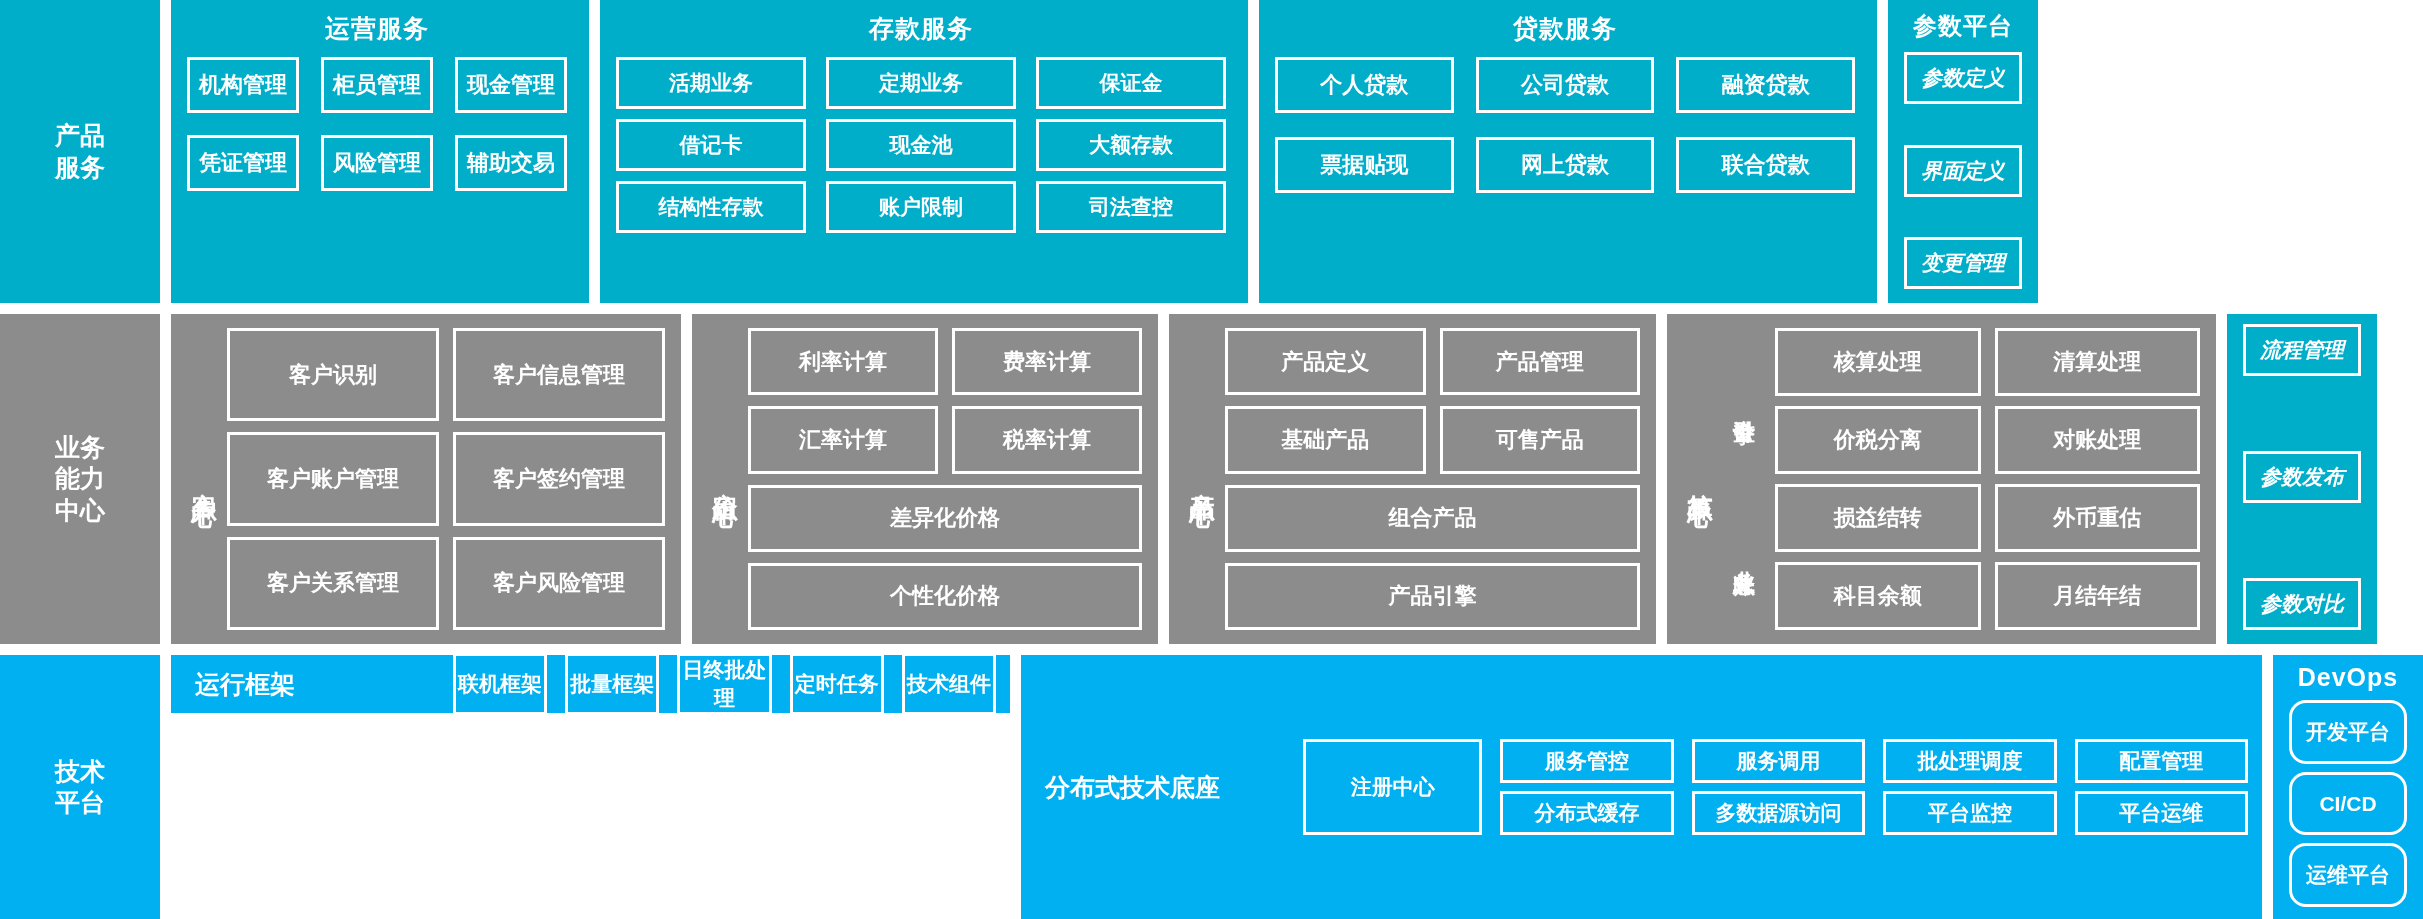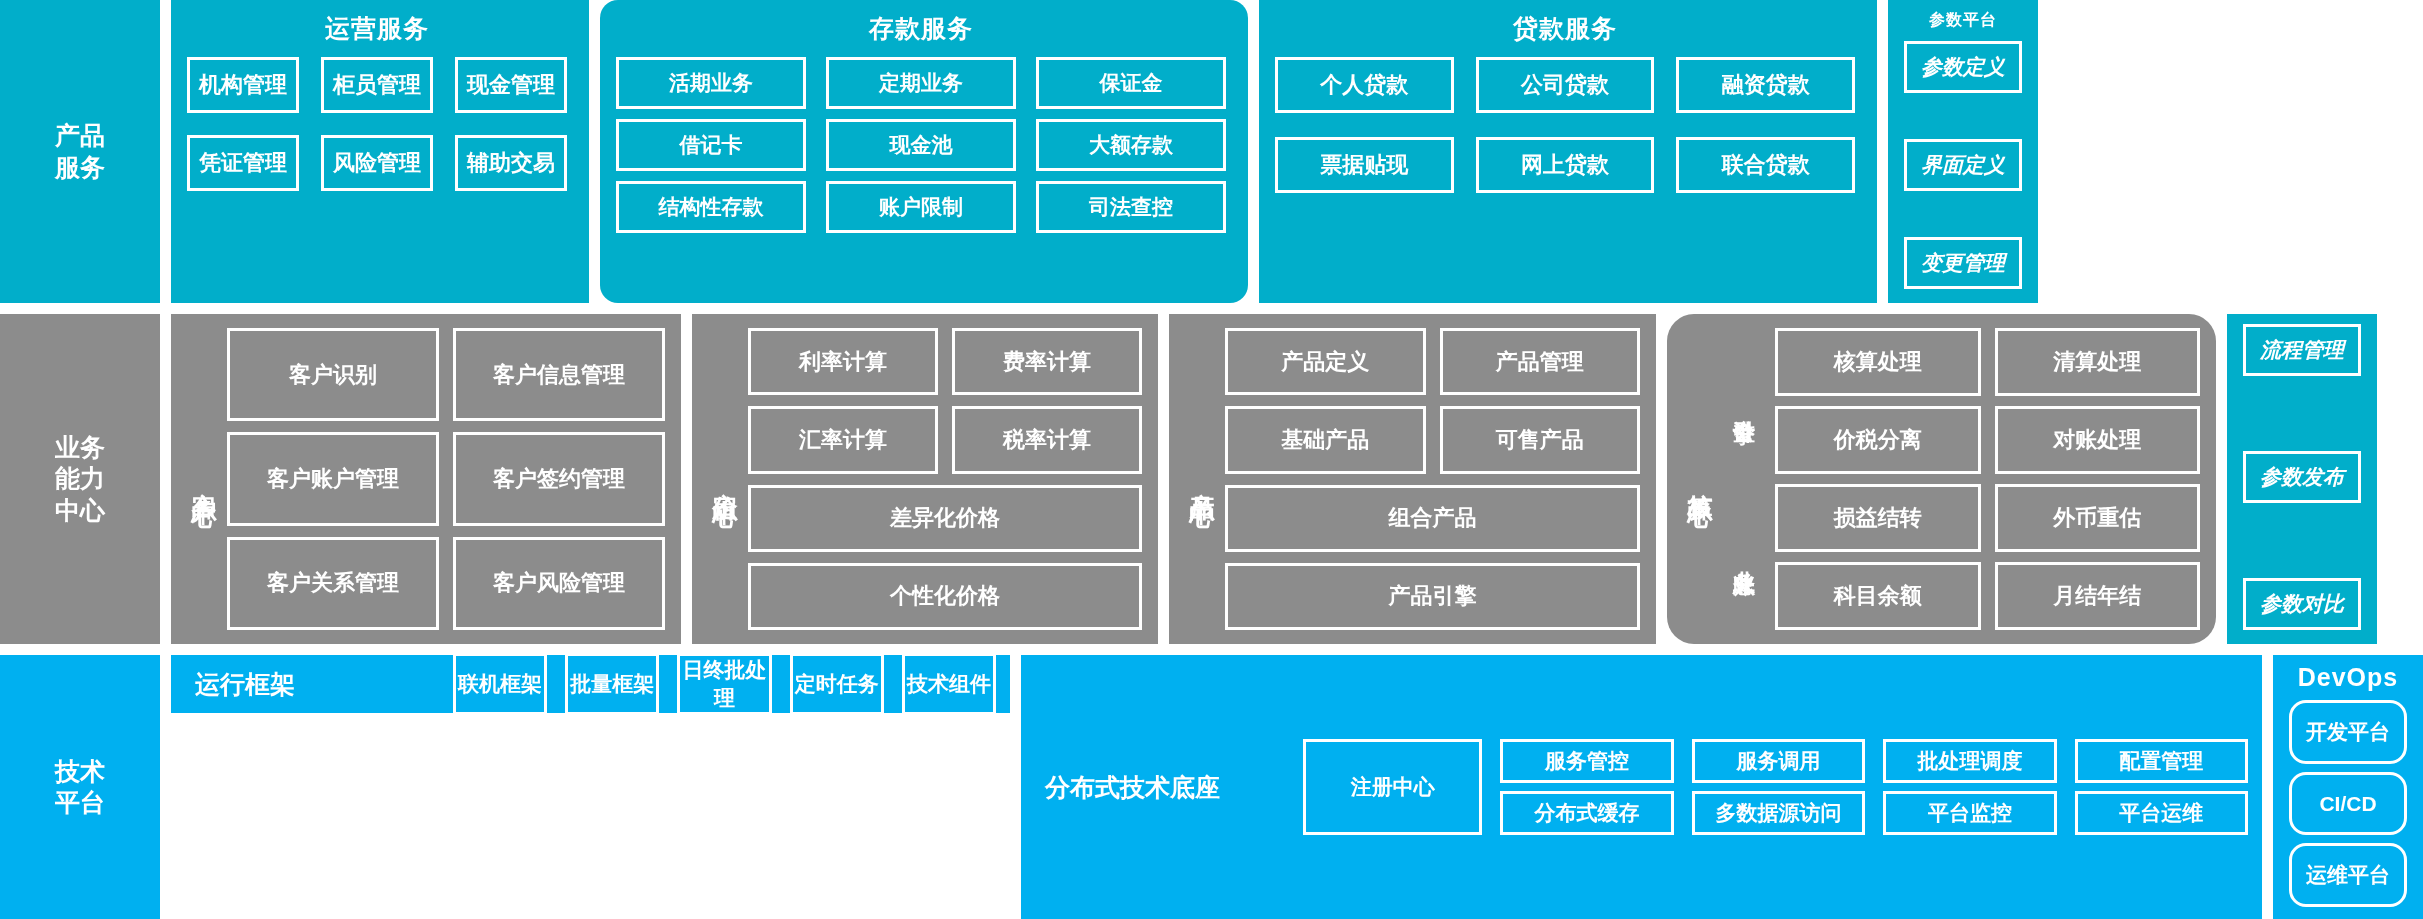--- a/index.html
+++ b/index.html
@@ -70,37 +70,37 @@
     font-size: 22px;
     font-weight: bold;
     display: flex;
     align-items: center;
     justify-content: center;
     text-align: center;
     min-height: 56px;
   }
 
   .grp-ops      { flex: 0 0 418px; }
-  .grp-deposit  { flex: 0 0 648px; border-radius: 18px; }
+  .grp-deposit  { flex: 0 0 648px; }
   .grp-loan     { flex: 0 0 618px; }
 
   .grp-deposit .svc-grid { gap: 10px 20px; }
   .grp-deposit .tile { min-height: 52px; font-size: 21px; }
   .grp-ops .svc-grid { gap: 22px 22px; }
   .grp-loan .svc-grid { gap: 24px 22px; }
 
   
   .sidecol {
     flex: 0 0 150px;
     background: #01AECA;
     display: flex;
     flex-direction: column;
     padding: 10px 16px 14px 16px;
   }
-  .sidecol .svc-title { margin-bottom: 10px; font-size: 16px; }
+  .sidecol .svc-title { margin-bottom: 10px; font-size: 24px; }
   .side-list { flex: 1; display: flex; flex-direction: column; justify-content: space-between; gap: 13px; font-style: italic; }
   .side-list .tile { min-height: 52px; font-size: 21px; }
 
   
   .mid-row { height: 330px; }
 
   .center-box {
     background: #8C8C8C;
     display: flex;
     padding: 14px 16px 14px 10px;
@@ -119,21 +119,21 @@
     line-height: 1;
   }
   .vlabel.small { font-size: 22px; letter-spacing: 1px; }
   .center-body { flex: 1; display: flex; flex-direction: column; gap: 11px; }
   .crow { display: flex; gap: 14px; flex: 1; }
   .crow .tile { flex: 1; border-width: 3px; font-size: 22px; font-weight: bold; }
 
   .ctr-customer  { flex: 0 0 510px; }
   .ctr-pricing   { flex: 0 0 466px; }
   .ctr-product   { flex: 0 0 487px; }
-  .ctr-account   { flex: 0 0 549px; border-radius: 27px; }
+  .ctr-account   { flex: 0 0 549px; }
 
   .acct-split { flex: 1; display: flex; gap: 10px; }
   .acct-vstack { flex: 0 0 42px; display: flex; flex-direction: column; justify-content: space-around; }
   .acct-cols { flex: 1; display: flex; flex-direction: column; gap: 10px; }
 
   
   .bot-row { height: 264px; }
 
   .tech-main { flex: 1; display: flex; flex-direction: row; gap: 11px; }
   .tech-band {

